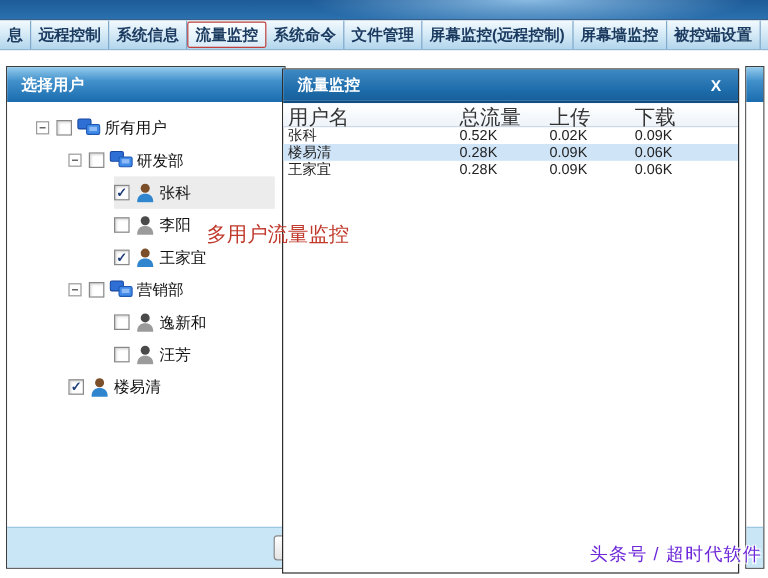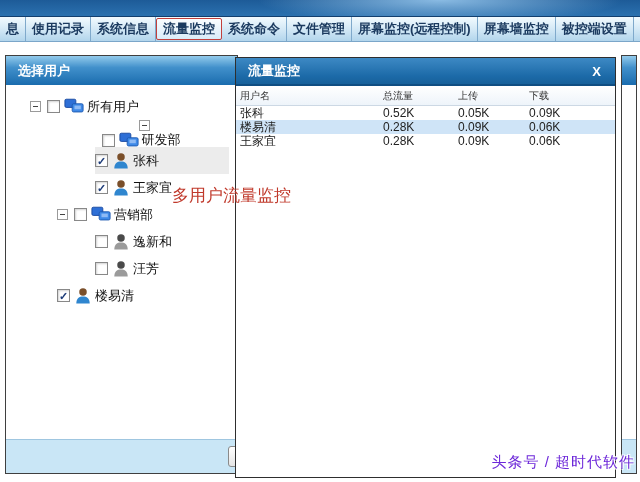--- a/index.html
+++ b/index.html
@@ -75,21 +75,21 @@
   }
   .dialog-header {
     flex:0 0 28px; display:flex; align-items:center; color:#fff;
     background:linear-gradient(180deg,#3d89c4 0%,#1c6aa8 70%,#17609a 100%);
     border-bottom:2px solid #0f4d82;
   }
   .dialog-title { flex:1 1 auto; font-size:13px; font-weight:bold; padding-left:12px; }
   .dialog-close { padding-right:14px; font-size:13px; font-weight:bold; cursor:pointer; }
   .grid-head {
     display:grid; grid-template-columns:143px 75px 71px 1fr; padding-left:4px;
-    height:20px; align-items:center; font-size:10px; color:#333;
+    height:20px; align-items:center; font-size:17px; color:#333;
     background:linear-gradient(180deg,#ffffff,#eef4fa); border-bottom:1px solid #ccd8e4;
   }
   .grid-row {
     display:grid; grid-template-columns:143px 75px 71px 1fr; padding-left:4px;
     height:14px; line-height:14px; font-size:12px; color:#222; cursor:default;
   }
   .grid-row.hl { background:#cfe4f7; }
   
   .annotation { position:absolute; left:172px; top:142px; font-size:17px; color:#c0392b; z-index:8; }
   .watermark {
@@ -98,21 +98,21 @@
     text-shadow:-1px -1px 0 #fff, 1px 1px 0 #fff, 1px -1px 0 #fff, -1px 1px 0 #fff;
   }
 </style>
 </head>
 <body>
 
 <div class="top-banner"></div>
 
 <div class="toolbar">
     <div class="tab">息</div>
-    <div class="tab">使用记录</div>
+    <div class="tab">远程控制</div>
     <div class="tab">系统信息</div>
     <div class="tab active">流量监控</div>
     <div class="tab">系统命令</div>
     <div class="tab">文件管理</div>
     <div class="tab">屏幕监控(远程控制)</div>
     <div class="tab">屏幕墙监控</div>
     <div class="tab">被控端设置</div>
   </div>
 
 <div class="main">
@@ -127,21 +127,21 @@
             <span class="tree-icon">
               <svg width="20" height="17" viewBox="0 0 22 18">
                 <rect x="1" y="1" width="12" height="9" rx="1.5" fill="#2e6fd6" stroke="#17479e"></rect>
                 <rect x="9" y="6" width="12" height="9" rx="1.5" fill="#3f8ae8" stroke="#1d57b0"></rect>
                 <rect x="11.5" y="8" width="7" height="4" fill="#cfe2ff" opacity="0.55"></rect>
               </svg>
             </span>
             <span class="tree-label">所有用户</span>
           </span>
         </div>
-        <div class="tree-row" style="padding-left: 51px; flex-direction: column;">
+        <div class="tree-row" style="padding-left: 51px;">
           <span class="expander"></span>
           <span class="row-body">
             <span class="checkbox"></span>
             <span class="tree-icon">
               <svg width="20" height="17" viewBox="0 0 22 18">
                 <rect x="1" y="1" width="12" height="9" rx="1.5" fill="#2e6fd6" stroke="#17479e"></rect>
                 <rect x="9" y="6" width="12" height="9" rx="1.5" fill="#3f8ae8" stroke="#1d57b0"></rect>
                 <rect x="11.5" y="8" width="7" height="4" fill="#cfe2ff" opacity="0.55"></rect>
               </svg>
             </span>
@@ -151,20 +151,32 @@
         <div class="tree-row selected" style="padding-left: 89px;">
           <span class="row-body">
             <span class="checkbox">✓</span>
             <span class="tree-icon">
               <svg width="18" height="17" viewBox="0 0 20 19">
                 <circle cx="10" cy="5.5" r="4.2" fill="#7a4f2a"></circle>
                 <path d="M2.5 18.5 c0-6 3.4-8 7.5-8 s7.5 2 7.5 8 z" fill="#2f86cf"></path>
               </svg>
             </span>
             <span class="tree-label">张科</span>
+          </span>
+        </div>
+        <div class="tree-row" style="padding-left: 89px;">
+          <span class="row-body">
+            <span class="checkbox"></span>
+            <span class="tree-icon">
+              <svg width="18" height="17" viewBox="0 0 20 19">
+                <circle cx="10" cy="5.5" r="4.2" fill="#4a4a4a"></circle>
+                <path d="M2.5 18.5 c0-6 3.4-8 7.5-8 s7.5 2 7.5 8 z" fill="#9b9b9b"></path>
+              </svg>
+            </span>
+            <span class="tree-label">李阳</span>
           </span>
         </div>
         <div class="tree-row" style="padding-left: 89px;">
           <span class="row-body">
             <span class="checkbox">✓</span>
             <span class="tree-icon">
               <svg width="18" height="17" viewBox="0 0 20 19">
                 <circle cx="10" cy="5.5" r="4.2" fill="#7a4f2a"></circle>
                 <path d="M2.5 18.5 c0-6 3.4-8 7.5-8 s7.5 2 7.5 8 z" fill="#2f86cf"></path>
               </svg>
@@ -242,21 +254,21 @@
     <div class="grid-head">
         <span>用户名</span>
         <span>总流量</span>
         <span>上传</span>
         <span>下载</span>
       </div>
     <div id="trafficBody">
         <div class="grid-row">
           <span>张科</span>
           <span>0.52K</span>
-          <span>0.05K</span>
+          <span>0.02K</span>
           <span>0.09K</span>
         </div>
         <div class="grid-row hl">
           <span>楼易清</span>
           <span>0.28K</span>
           <span>0.09K</span>
           <span>0.06K</span>
         </div>
         <div class="grid-row">
           <span>王家宜</span>

